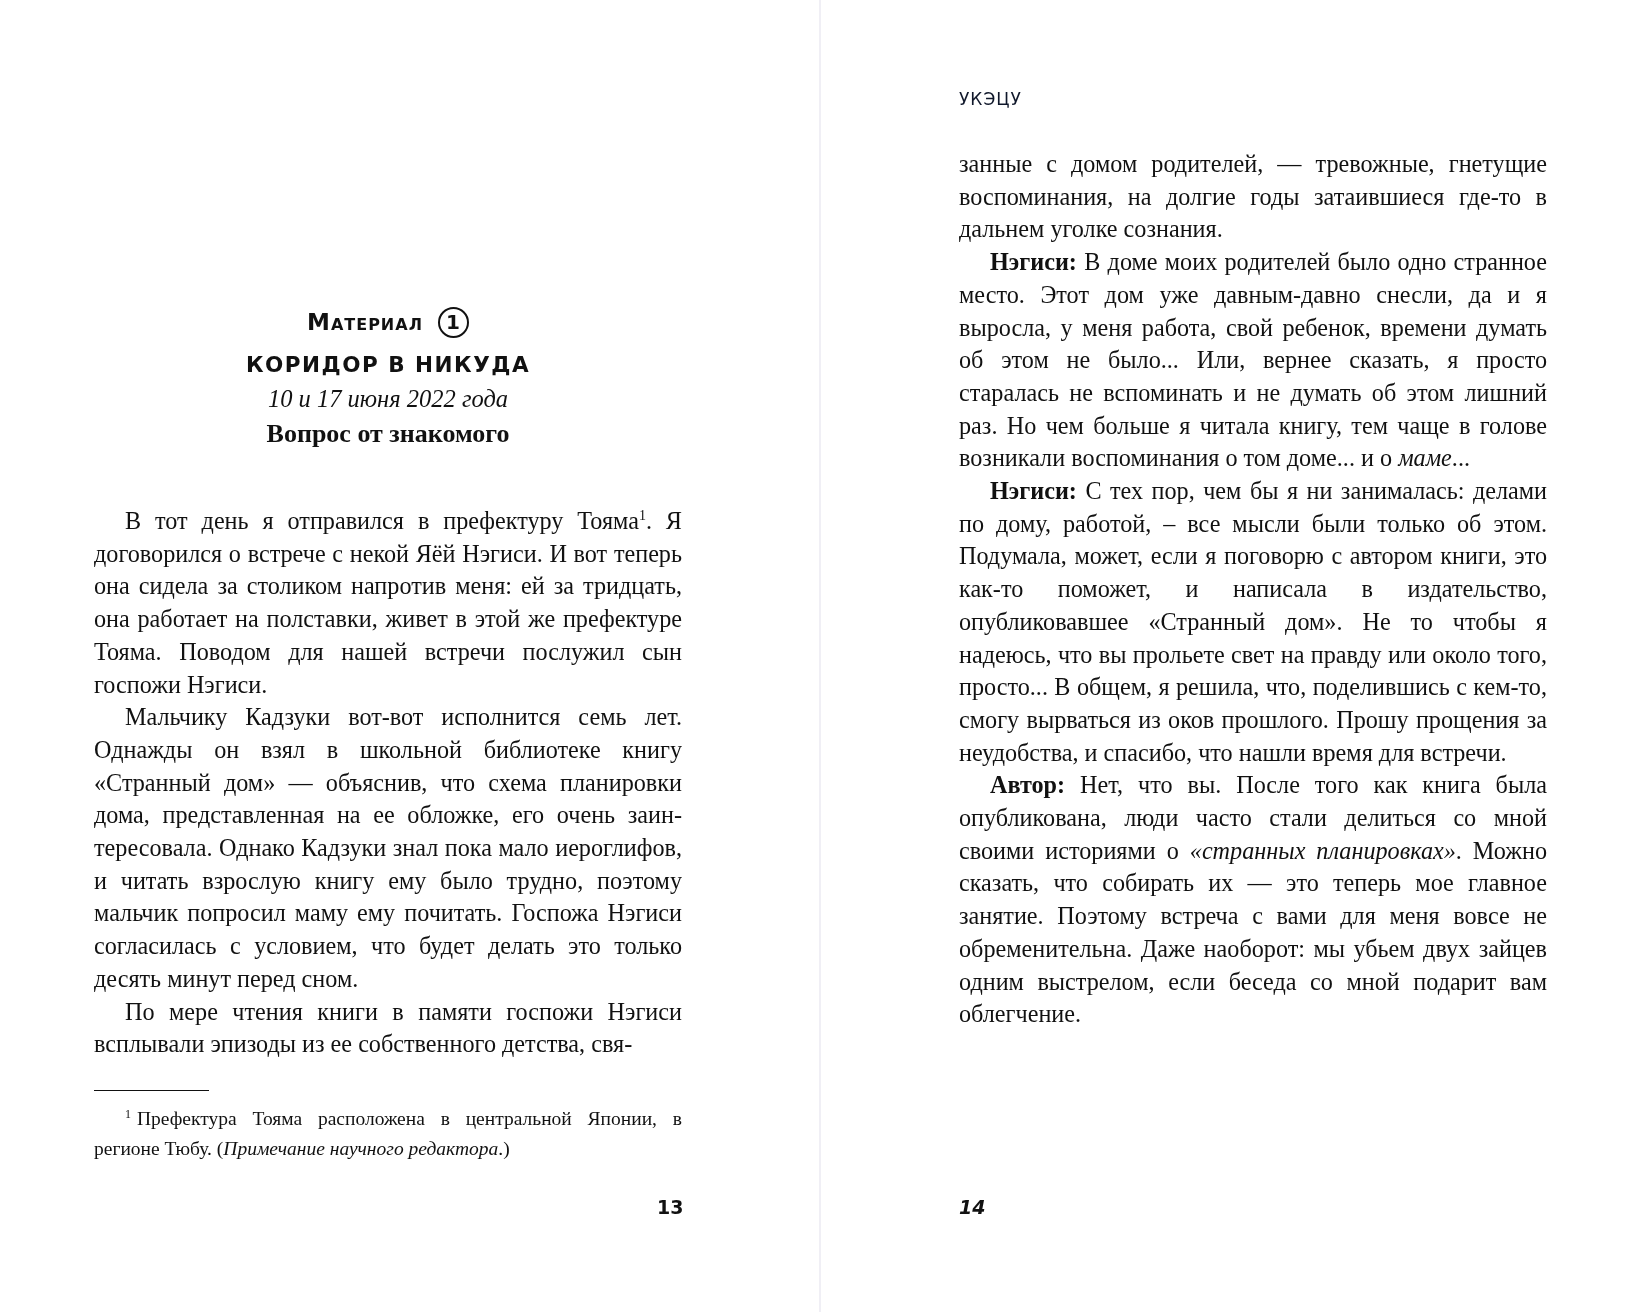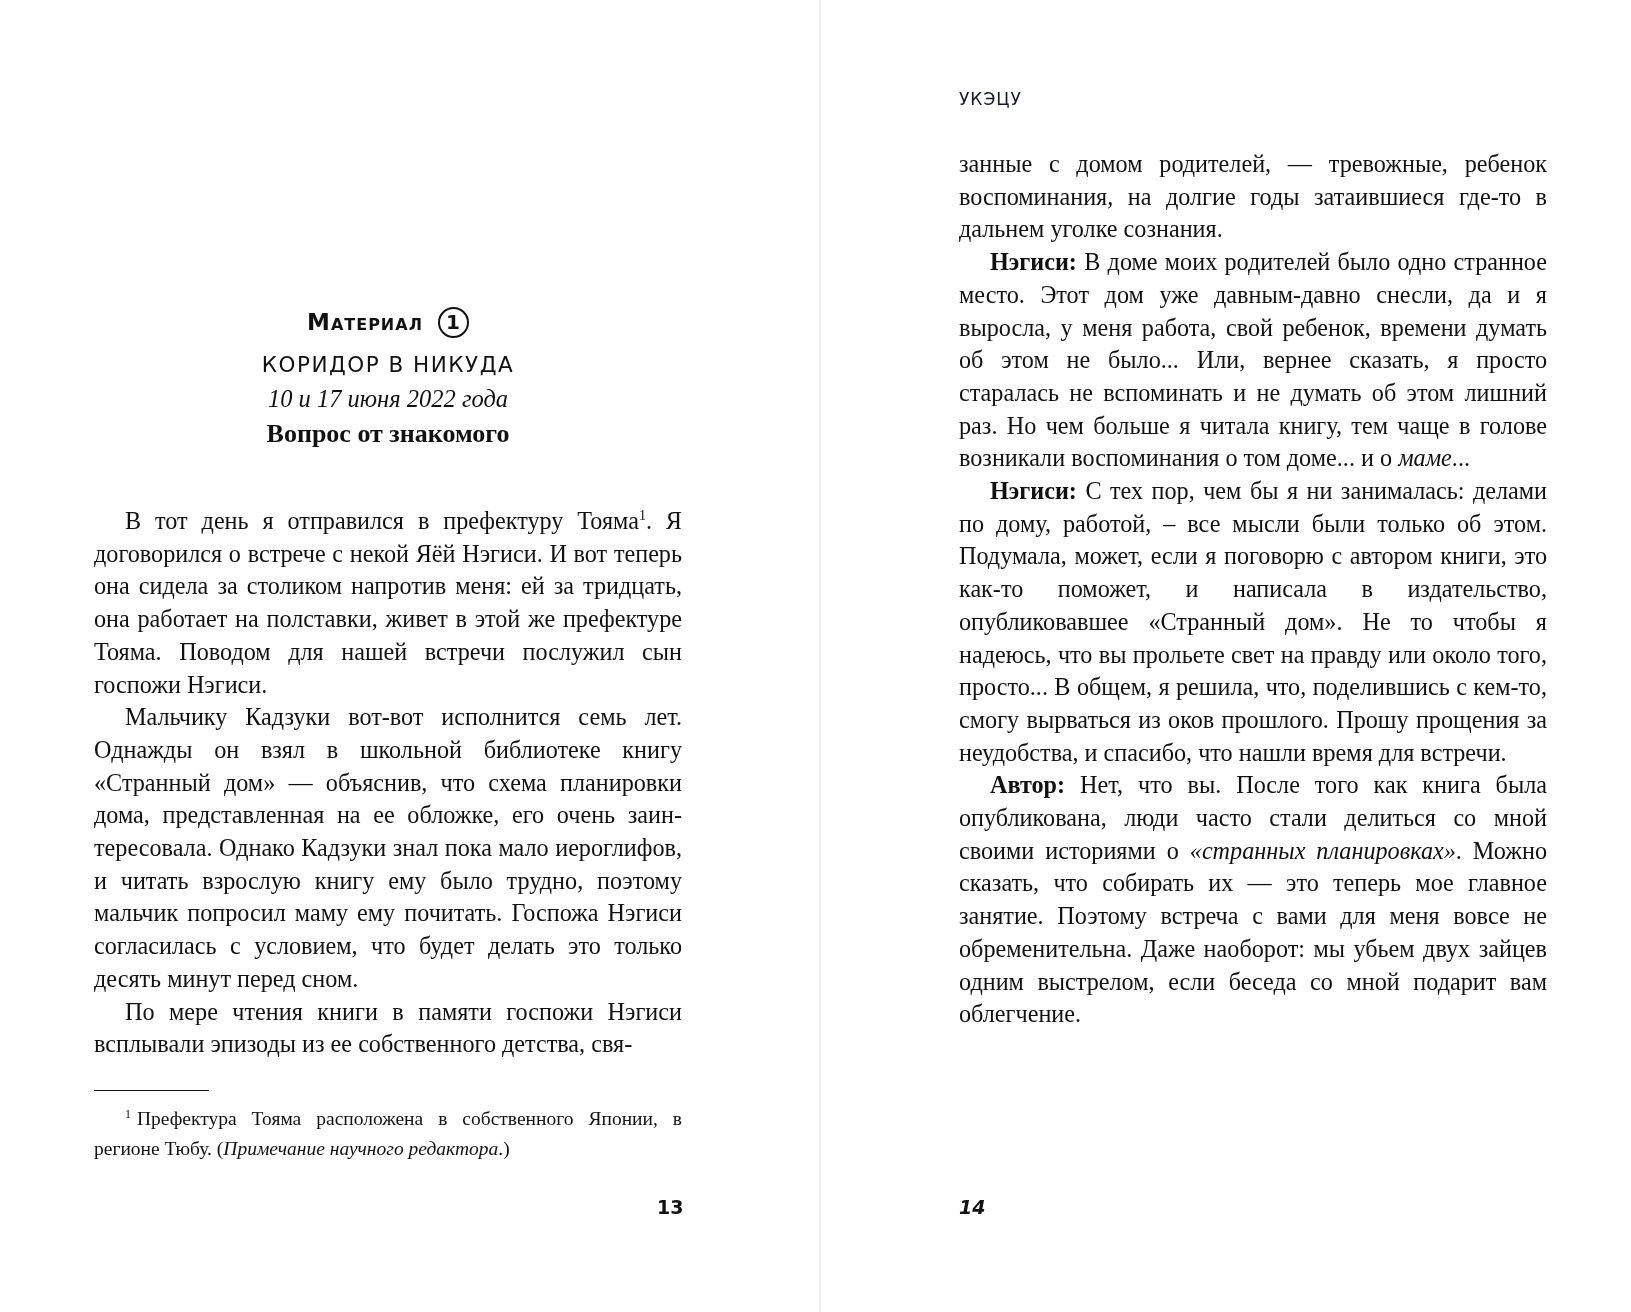--- a/index.html
+++ b/index.html
@@ -81,21 +81,21 @@
       border-radius: 50%;
       font-size: 20px;
       line-height: 27px;
       text-align: center;
       vertical-align: 1px;
       margin-left: 6px;
       font-variant: normal;
     }
     .chapter-title {
       font-family: "DejaVu Sans", "Liberation Sans", sans-serif;
-      font-weight: normal;
+      font-weight: bold;
       font-size: 21.5px;
       letter-spacing: 1.5px;
       margin-top: 8px;
       line-height: 34px;
     }
     .chapter-date {
       font-style: italic;
       font-size: 24.5px;
       line-height: 34px;
       margin-top: 0px;
@@ -170,33 +170,33 @@
     </div>
 
     <div class="col left-body">
       <p class="para"><span>В тот день я отправился в префектуру Тояма</span><sup class="fnref">1</sup><span>. Я договорился о встрече с некой Яёй Нэгиси. И вот теперь она сидела за столиком напротив меня: ей за тридцать, она работает на полставки, живет в этой же префектуре Тояма. Поводом для нашей встречи по­служил сын госпожи Нэгиси.</span></p>
       <p class="para">Мальчику Кадзуки вот-вот исполнится семь лет. Однажды он взял в школьной библиотеке  книгу «Странный дом» — объяснив, что схема планировки дома, представленная на ее обложке, его очень заин­тересовала. Однако Кадзуки знал пока мало иерогли­фов, и читать взрослую книгу ему было трудно, по­этому мальчик попросил маму ему почитать. Госпожа Нэгиси согласилась с условием, что будет делать это только десять минут перед сном.</p>
       <p class="para">По мере чтения книги в памяти госпожи Нэгиси всплывали эпизоды из ее собственного детства, свя-</p>
     </div>
 
     <div class="footnote-rule"></div>
     <div class="footnote">
-      <p><sup>1</sup><span>Префектура Тояма расположена в собственного Японии, в регионе Тюбу. (</span><span class="em">Примечание научного редактора</span><span>.)</span></p>
+      <p><sup>1</sup><span>Префектура Тояма расположена в центральной Японии, в регионе Тюбу. (</span><span class="em">Примечание научного редактора</span><span>.)</span></p>
     </div>
 
     <div class="folio folio-left">13</div>
   </div>
 
   <div class="gutter"></div>
 
   <div class="page page-right">
     <div class="running-head">УКЭЦУ</div>
 
     <div class="col right-body">
-      <p class="para noindent">занные с домом родителей,  — тревожные, ребенок воспоминания, на долгие годы затаившиеся где-то в дальнем уголке сознания.</p>
+      <p class="para noindent">занные с домом родителей,  — тревожные, гнетущие воспоминания, на долгие годы затаившиеся где-то в дальнем уголке сознания.</p>
 
       <p class="para"><span class="speaker">Нэгиси:</span><span> В доме моих родителей было одно странное место. Этот дом уже давным-давно снесли, да и я выросла, у меня работа, свой ребенок, време­ни думать об этом не было... Или, вернее сказать, я просто старалась не вспоминать и не думать об этом лишний раз. Но чем больше я читала книгу, тем чаще в голове возникали воспоминания о том доме... и о </span><span class="em">маме</span><span>...</span></p>
 
 
       <p class="para"><span class="speaker">Нэгиси:</span><span> С тех пор, чем бы я ни занималась: де­лами по дому, работой, – все мысли были только об этом. Подумала, может, если я поговорю с автором книги, это как-то поможет, и написала в издатель­ство, опубликовавшее «Странный дом». Не то чтобы я надеюсь, что вы прольете свет на правду или около того, просто... В общем, я решила, что, поделившись с кем-то, смогу вырваться из оков прошлого. Прошу прощения за неудобства, и спасибо, что нашли время для встречи.</span></p>
 
       <p class="para"><span class="speaker">Автор:</span><span> Нет, что вы. После того как книга была опубликована, люди часто стали делиться со мной своими историями о </span><span class="em">«странных планировках»</span><span>. Мож­но сказать, что собирать их — это теперь мое главное занятие. Поэтому встреча с вами для меня вовсе не обременительна. Даже наоборот: мы убьем двух зай­цев одним выстрелом, если беседа со мной подарит вам облегчение.</span></p>
     </div>
 
     <div class="folio folio-right">14</div>

